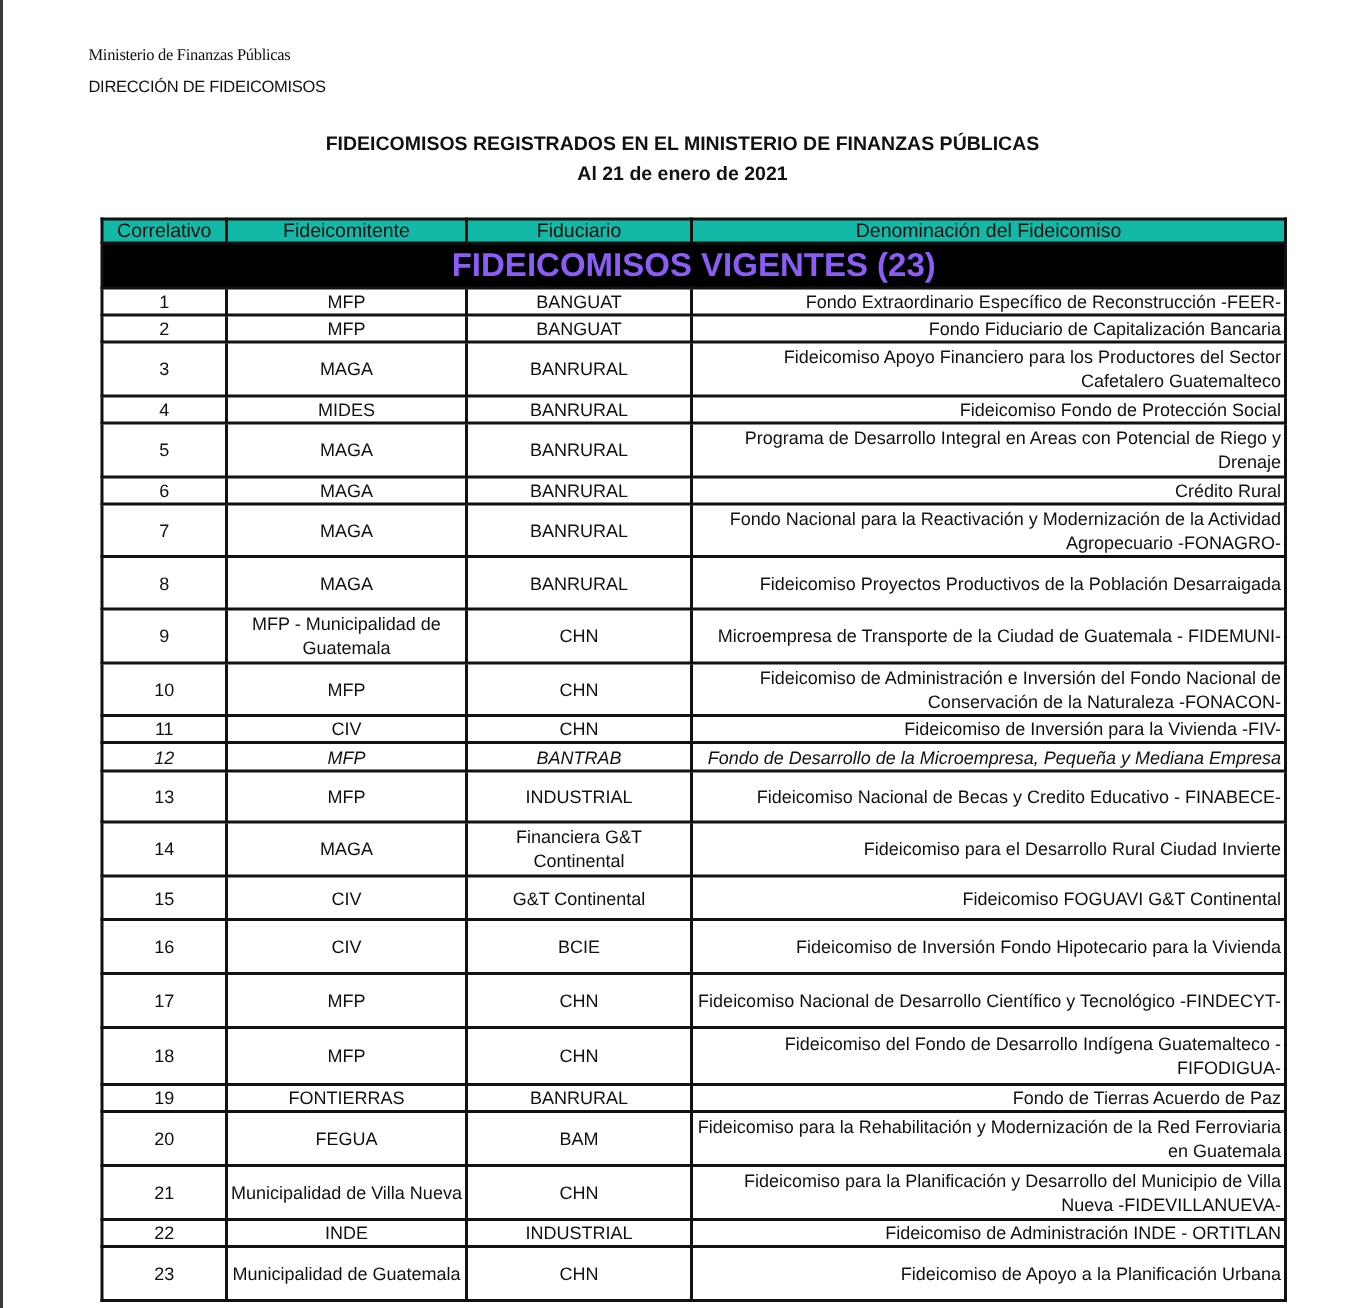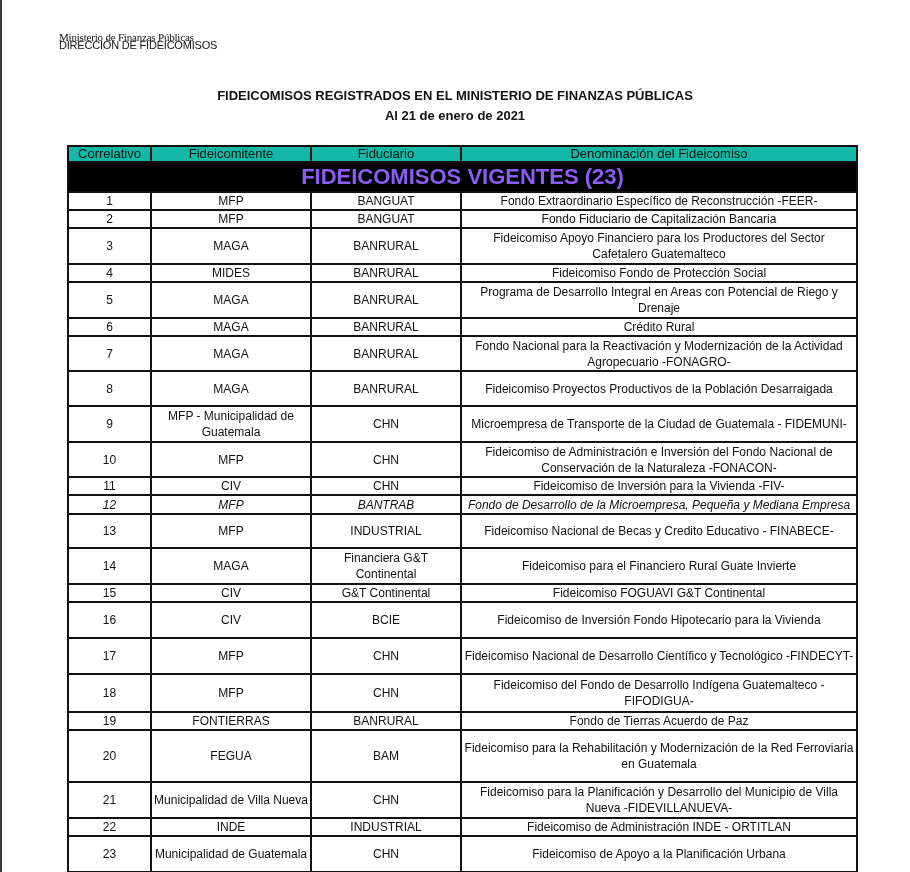--- a/index.html
+++ b/index.html
@@ -4,41 +4,41 @@
 <style>
   html, body { margin: 0; padding: 0; }
   body {
     width: 910px; height: 872px; overflow: hidden; position: relative;
     background: #ffffff; color: #111;
     font-family: "Liberation Sans", sans-serif;
   }
   .page-edge { position: absolute; left: 0; top: 0; width: 2px; height: 872px; background: #3a3a3a; }
   .org { position: absolute; left: 59px; font-size: 11px; color: #111; letter-spacing: -0.2px; }
   .org1 { top: 31px; font-family: Liberation Serif, serif; }
-  .org2 { top: 39px; }
+  .org2 { top: 52px; }
   .title { position: absolute; left: 0; width: 910px; text-align: center; font-weight: bold; font-size: 13px; color: #111; }
   .title1 { top: 88px; }
   .title2 { top: 108px; }
 
   table.reg {
     position: absolute; left: 67px; top: 145px;
     width: 789px; border-collapse: collapse; table-layout: fixed;
     font-size: 12px; color: #111;
   }
   table.reg td, table.reg th { border: 2px solid #111; padding: 0 2px; line-height: 16px; }
   table.reg th {
     background: #14b8a6; font-weight: normal; font-size: 13px; height: 14px; line-height: 14px;
     text-align: center;
   }
   table.reg td.band {
     background: #000; color: #8b5cf6; font-weight: bold; font-size: 22px; text-align: center;
     height: 28px; line-height: 28px; padding: 0;
   }
   td.c { text-align: center; }
-  td.l { text-align: center; padding-left: 2px; }
+  td.l { text-align: right; padding-left: 2px; }
   col.c1 { width: 83px; } col.c2 { width: 160px; } col.c3 { width: 150px; } col.c4 { width: 396px; }
 </style>
 </head>
 <body>
 
 <div class="page-edge"></div>
 
 <div class="org org1">Ministerio de Finanzas Públicas</div>
 <div class="org org2">DIRECCIÓN DE FIDEICOMISOS</div>
 
@@ -139,23 +139,23 @@
       <tr style="height: 34px;">
         <td class="c">13</td>
         <td class="c">MFP</td>
         <td class="c">INDUSTRIAL</td>
         <td class="l">Fideicomiso Nacional de Becas y Credito  Educativo - FINABECE-</td>
       </tr>
       <tr style="height: 36px; margin-left: 20px;">
         <td class="c">14</td>
         <td class="c">MAGA</td>
         <td class="c">Financiera G&amp;T Continental</td>
-        <td class="l">Fideicomiso para el Financiero Rural Guate Invierte</td>
-      </tr>
-      <tr style="height: 18px;">
+        <td class="l">Fideicomiso para el Desarrollo Rural Ciudad Invierte</td>
+      </tr>
+      <tr style="height: 29px;">
         <td class="c">15</td>
         <td class="c">CIV</td>
         <td class="c">G&amp;T Continental</td>
         <td class="l">Fideicomiso FOGUAVI G&amp;T Continental</td>
       </tr>
       <tr style="height: 36px;">
         <td class="c">16</td>
         <td class="c">CIV</td>
         <td class="c">BCIE</td>
         <td class="l">Fideicomiso de Inversión Fondo Hipotecario para la Vivienda</td>
@@ -171,21 +171,21 @@
         <td class="c">MFP</td>
         <td class="c">CHN</td>
         <td class="l">Fideicomiso del Fondo de Desarrollo Indígena Guatemalteco -FIFODIGUA-</td>
       </tr>
       <tr style="height: 18px;">
         <td class="c">19</td>
         <td class="c">FONTIERRAS</td>
         <td class="c">BANRURAL</td>
         <td class="l">Fondo de Tierras Acuerdo de Paz</td>
       </tr>
-      <tr style="height: 52px;">
+      <tr style="height: 36px;">
         <td class="c">20</td>
         <td class="c">FEGUA</td>
         <td class="c">BAM</td>
         <td class="l">Fideicomiso para la Rehabilitación y Modernización de la Red Ferroviaria en Guatemala</td>
       </tr>
       <tr style="height: 36px;">
         <td class="c">21</td>
         <td class="c">Municipalidad de Villa Nueva</td>
         <td class="c">CHN</td>
         <td class="l">Fideicomiso para la Planificación y Desarrollo del Municipio de Villa Nueva -FIDEVILLANUEVA-</td>

